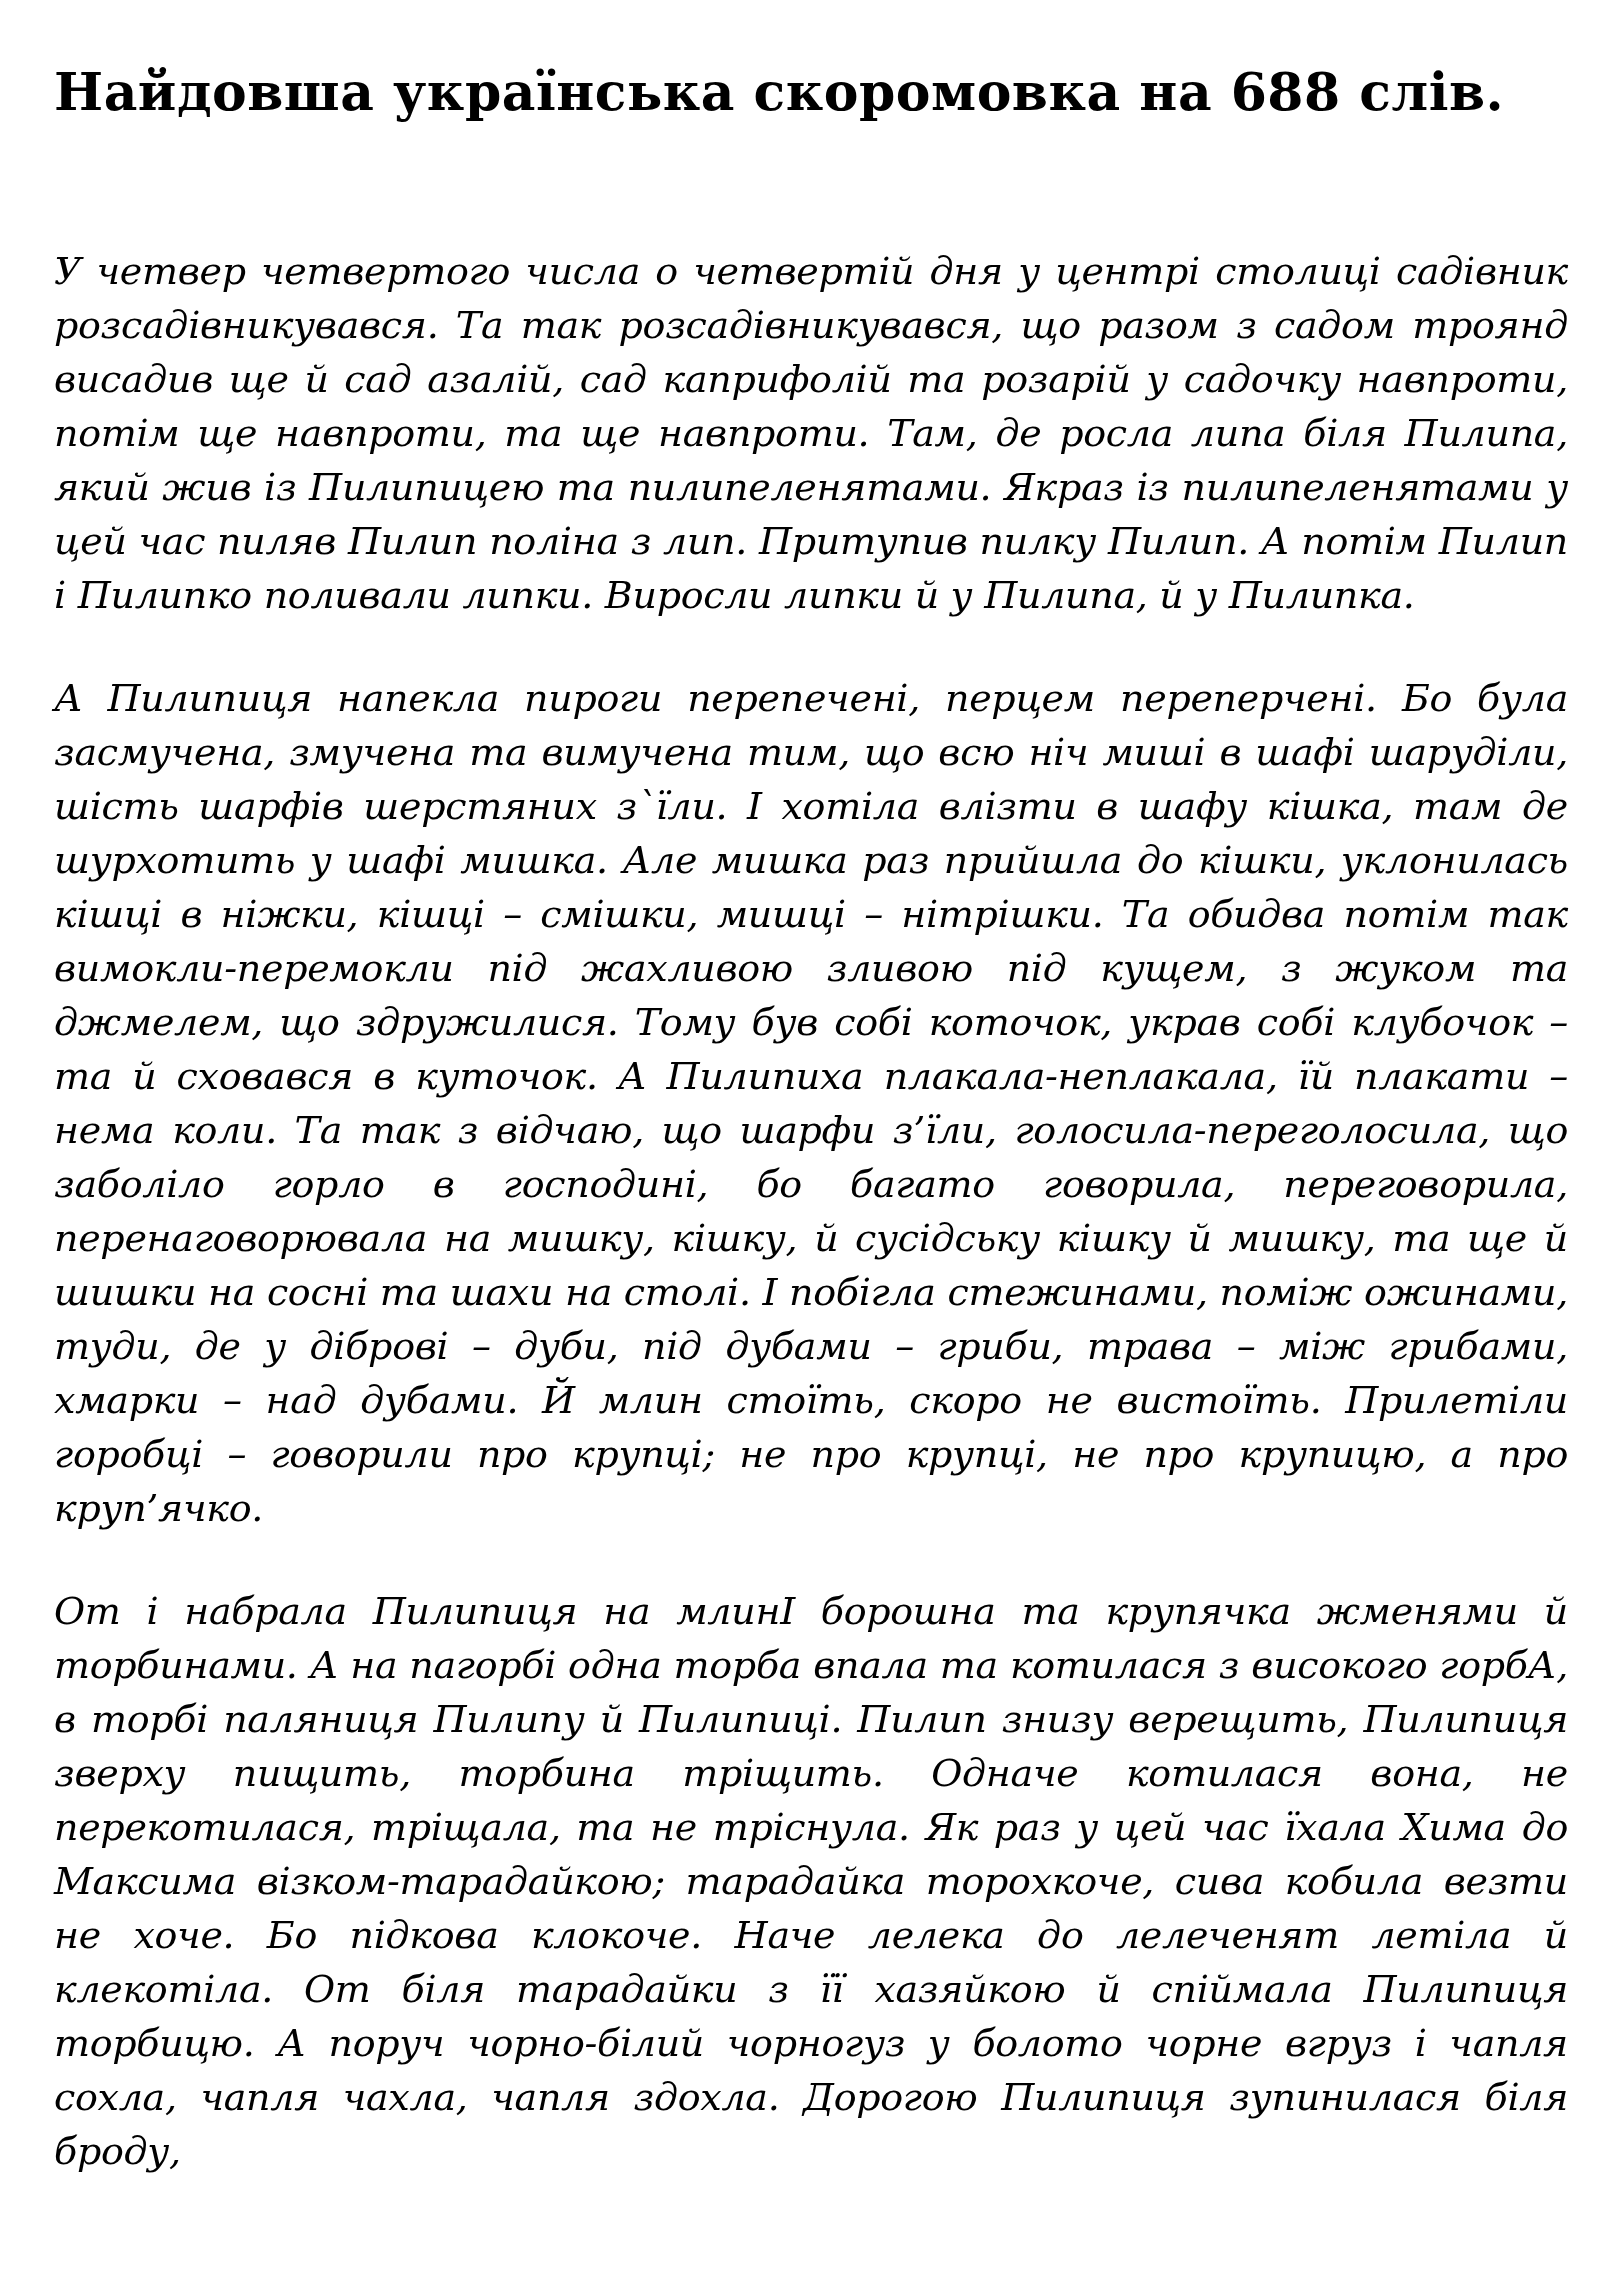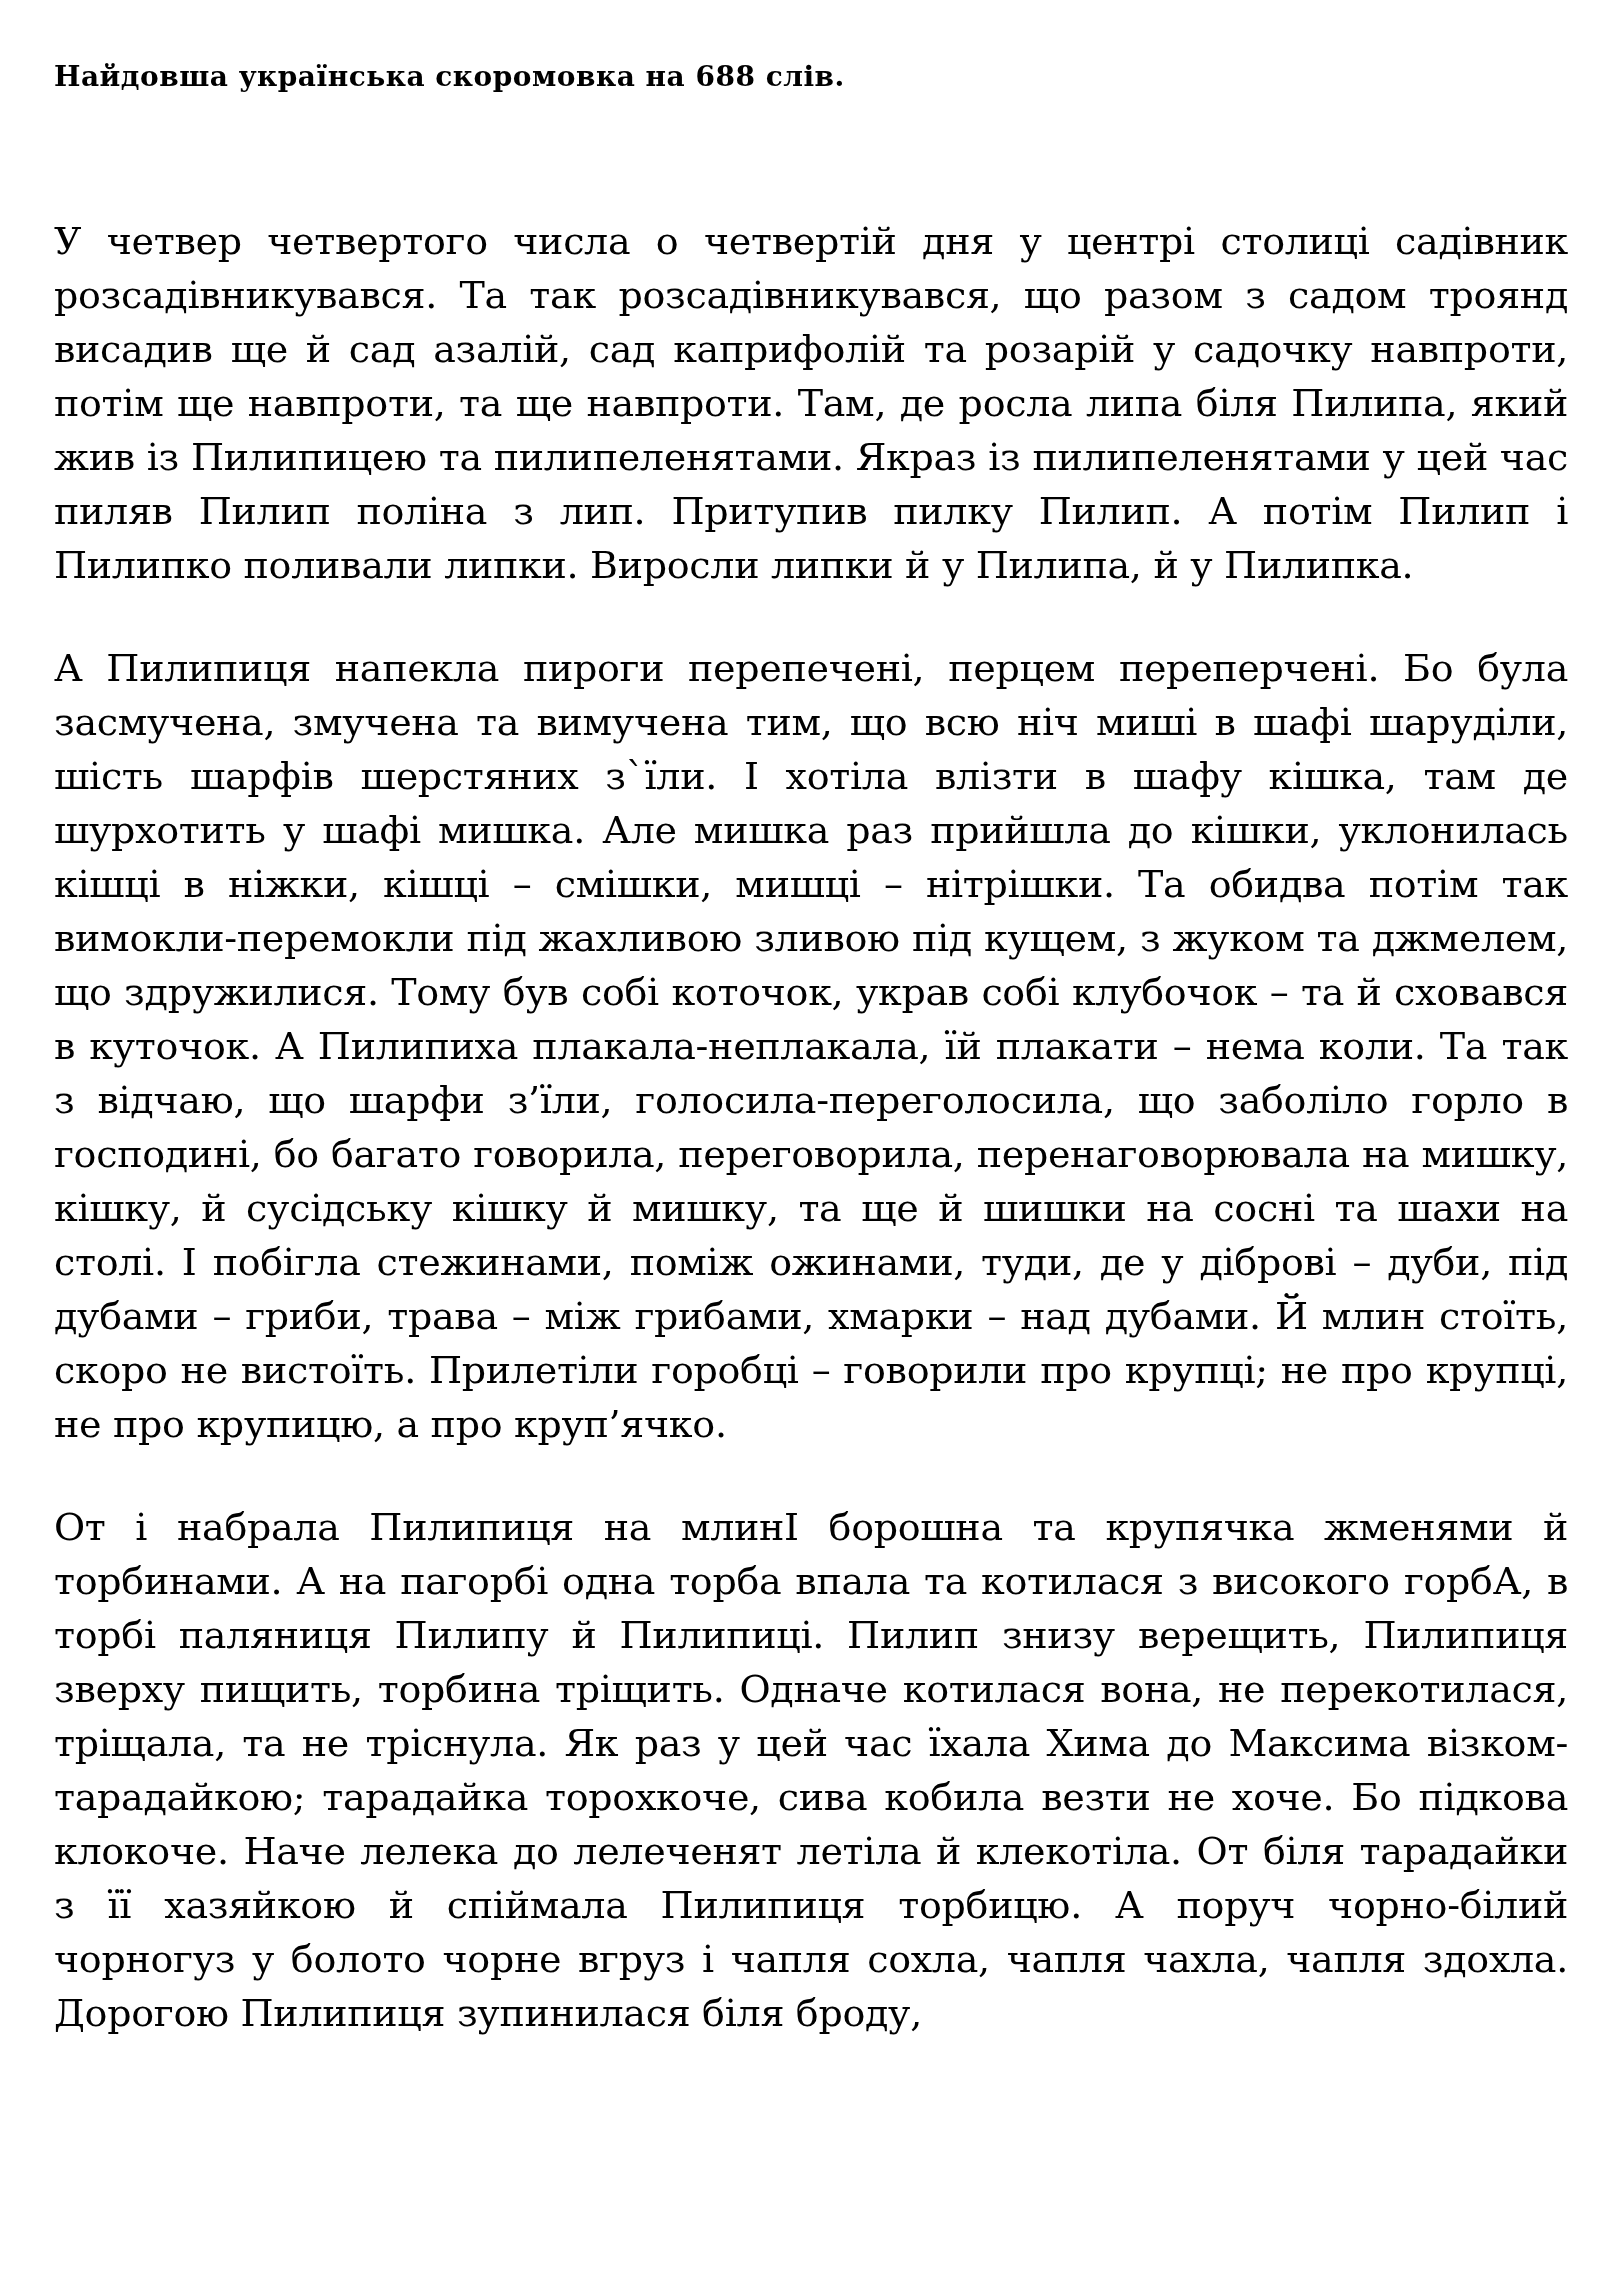--- a/index.html
+++ b/index.html
@@ -13,37 +13,38 @@
     height: 2293px;
     box-sizing: border-box;
     padding: 0 53px 0 54px;
     background: #ffffff;
     color: #000000;
     font-family: "DejaVu Serif", "Liberation Serif", serif;
     overflow: hidden;
   }
   .doc-title {
     margin: 59px 0 13px 0;
-    font-size: 28px;
+    font-size: 52px;
     line-height: 1.25;
     font-weight: bold;
     letter-spacing: 0.5px;
     color: #000000;
   }
   .doc-content {
     margin-top: 120px;
   }
   .doc-paragraph {
     margin: 0 0 49px 0;
     font-size: 38px;
     line-height: 54px;
     text-align: justify;
     text-align-last: left;
     letter-spacing: -0.3px;
     color: #000000;
+    font-style: italic;
   }
 </style>
 </head>
 <body>
 
 <main class="page">
   <h1 class="doc-title">Найдовша українська скоромовка на 688 слів.</h1>
 
   <section class="doc-content">
     <p class="doc-paragraph">У четвер четвертого числа о четвертій дня у центрі столиці садівник розсадівникувався. Та так розсадівникувався, що разом з садом троянд висадив ще й сад азалій, сад каприфолій та розарій у садочку навпроти, потім ще навпроти, та ще навпроти. Там, де росла липа біля Пилипа, який жив із Пилипицею та пилипеленятами. Якраз із пилипеленятами у цей час пиляв Пилип поліна з лип. Притупив пилку Пилип. А потім Пилип і Пилипко поливали липки. Виросли липки й у Пилипа, й у Пилипка.</p>

